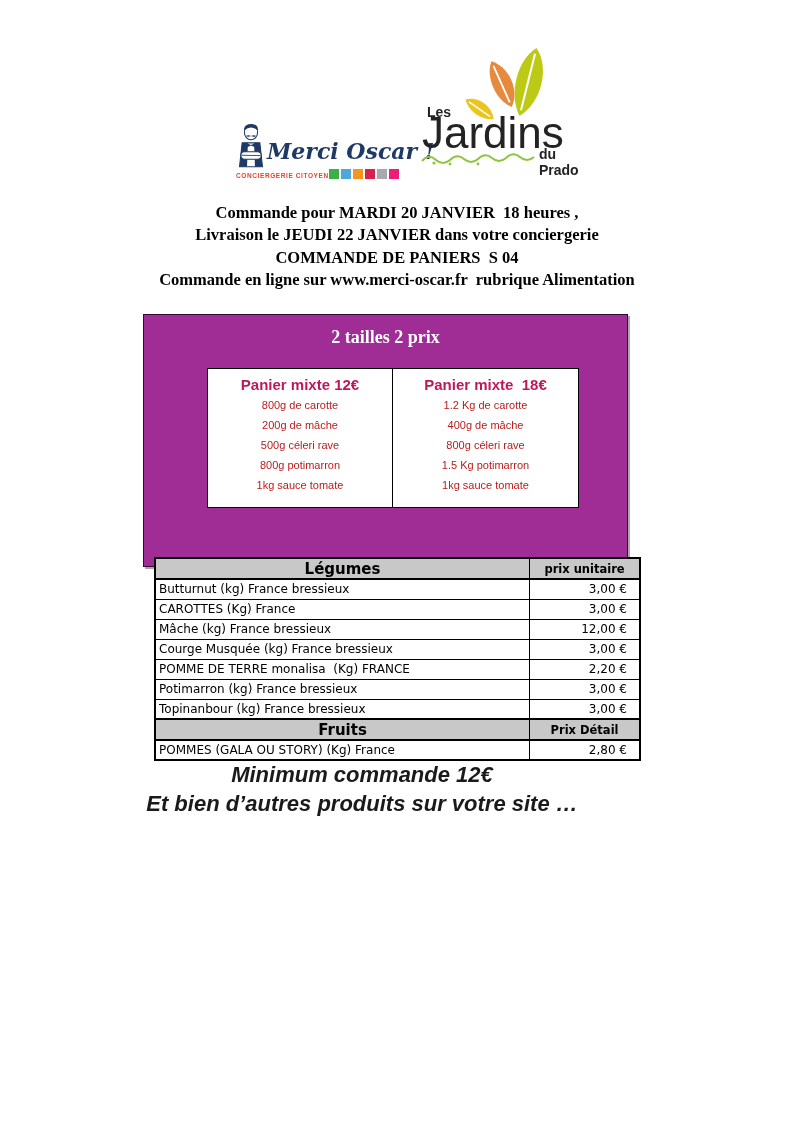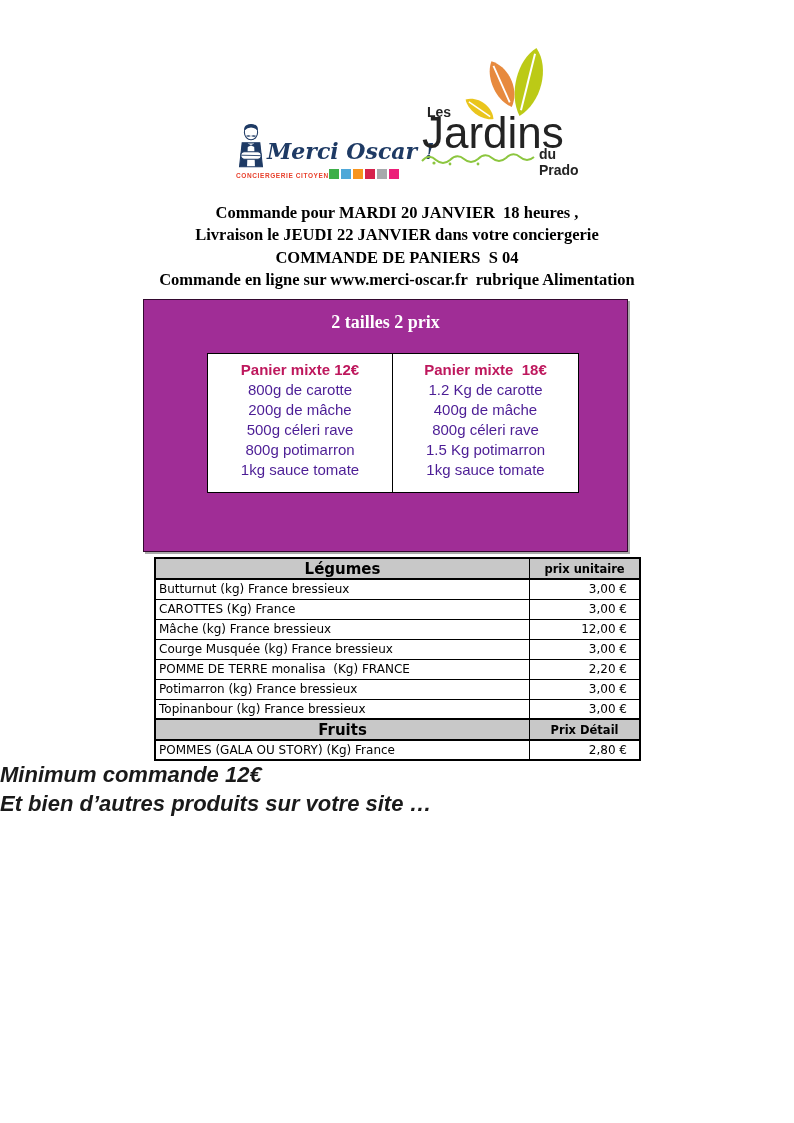--- a/index.html
+++ b/index.html
@@ -36,37 +36,37 @@
   
   .header-block {
     position:absolute; left:0; top:202px; width:794px; text-align:center;
     font-family:"Liberation Serif", serif; font-weight:bold;
     font-size:16.5px; line-height:22.3px; color:#000;
   }
   .hline { white-space:pre; }
 
   
   .promo {
-    position:absolute; left:143px; top:299px; width:485px; height:253px;
+    position:absolute; left:143px; top:314px; width:485px; height:253px;
     background:#a02d96; border:1px solid #33092f;
     box-shadow:2px 2px 0 #a9a9a9;
   }
   .promo-title {
     padding-top:12px; text-align:center;
     font-family:"Liberation Serif", serif; font-weight:bold;
     font-size:18px; color:#ffffff;
   }
   .paniers { position:absolute; left:63px; top:53px; display:flex; }
   .panier {
     width:186px; height:140px; background:#ffffff;
     border:1.5px solid #000; text-align:center; padding-top:6px;
   }
   .panier + .panier { border-left:none; }
   .p-title { font-weight:bold; font-size:15px; color:#be185d; line-height:20px; white-space:pre; }
-  .p-item { font-size:15px; color:#4c1d95; line-height:20px; white-space:pre; }
+  .p-item { font-size:11px; color:#b91c1c; line-height:20px; white-space:pre; }
 
   
   .price-table {
     position:absolute; left:154px; top:557px; width:487px;
     border-collapse:collapse; border:2px solid #000;
     font-family:"DejaVu Sans", sans-serif;
   }
   .price-table td { border:1px solid #000; height:20px; vertical-align:middle; }
   .price-table col.col-name { width:376px; }
   .price-table col.col-price { width:111px; }
@@ -75,21 +75,21 @@
     border-bottom:2px solid #000; height:21px;
   }
   .price-table tr.hdr td.big { font-size:15px;text-align:center; }
   .price-table tr.hdr td.small { font-size:11.5px; }
   .price-table tr.hdr.fruits td { border-top:2px solid #000; }
   .price-table td.name { font-size:12px; padding-left:3px; white-space:pre; }
   .price-table td.price { font-size:12px; text-align:right; padding-right:12px; white-space:pre; }
 
   
   .footer-block {
-    position:absolute; left:0; top:761px; width:724px; 
+    position:absolute; left:0; top:761px; width:724px; text-align:center;
     font-weight:bold; font-style:italic; font-size:22px; line-height:28.5px; color:#1a1a1a;
   }
 </style>
 </head>
 <body>
 
 <div class="page">
 
   <div class="merci-logo">
     <svg class="merci-man" viewBox="0 0 34 52">

